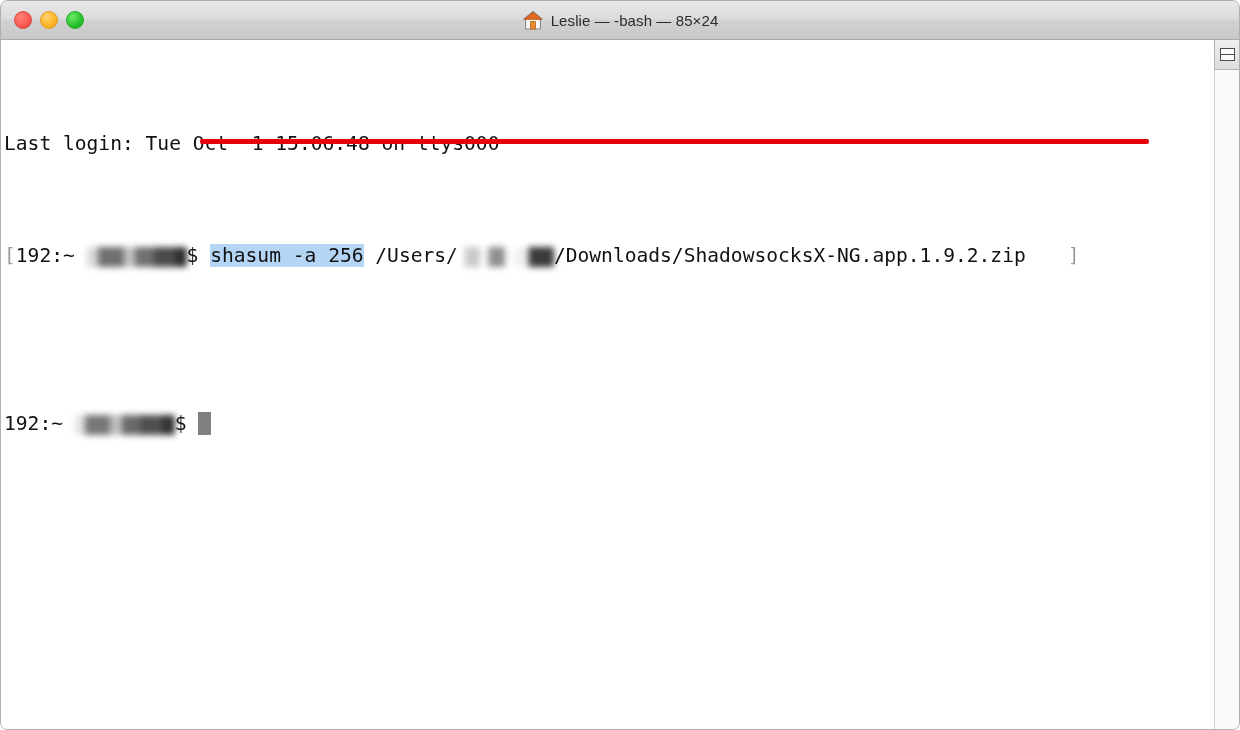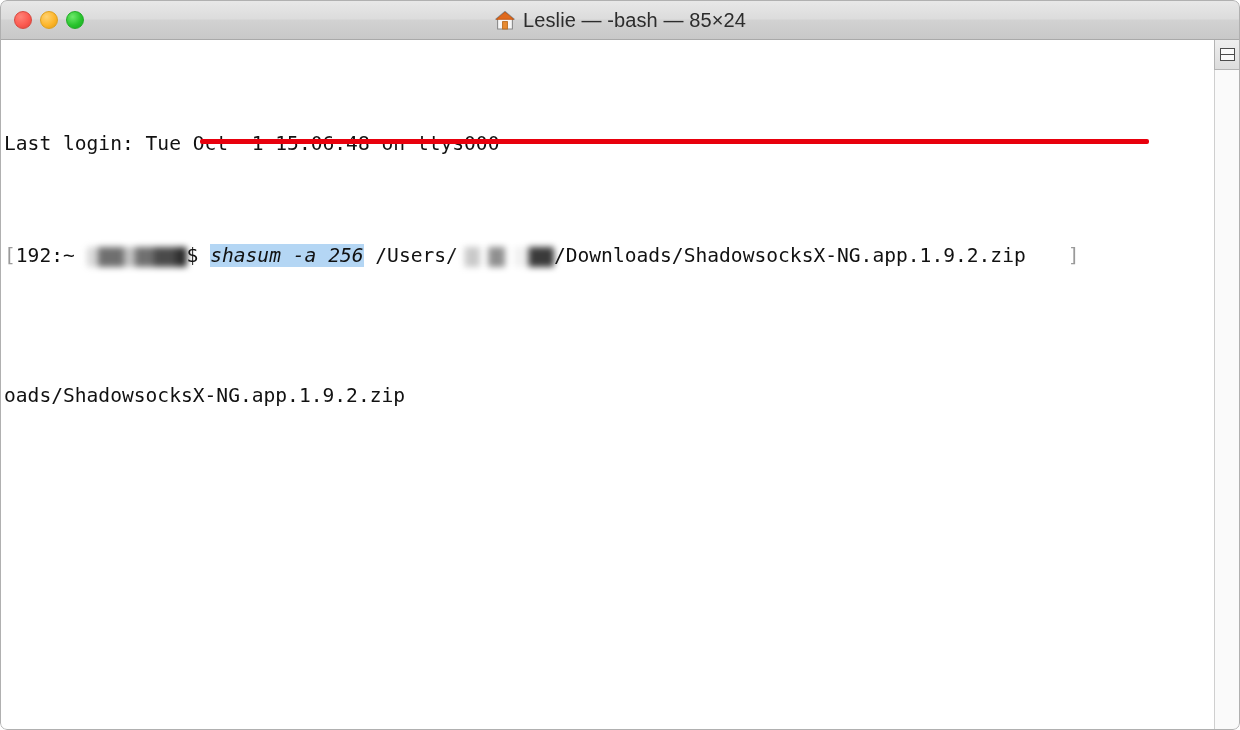--- a/index.html
+++ b/index.html
@@ -62,21 +62,21 @@
     top: 0;
     height: 40px;
     display: flex;
     align-items: center;
     justify-content: center;
     gap: 7px;
     pointer-events: none;
   }
   #title-text {
     font-family: "Liberation Sans", sans-serif;
-    font-size: 20px;
+    font-size: 15px;
     color: #2c2c2c;
     letter-spacing: 0.1px;
     white-space: nowrap;
   }
   #home-icon {
     width: 22px;
     height: 21px;
     position: relative;
     display: inline-block;
     flex: none;
@@ -109,21 +109,20 @@
 
   .line {
     height: 28px;
     white-space: pre;
     position: relative;
   }
 
   .sel {
     background: #b4d6f4;
     color: #111111;
-    font-style: italic;
   }
 
   .dim {
     color: #9a9a9a;
   }
 
   
   .redact {
     display: inline-block;
     vertical-align: -4px;
@@ -276,22 +275,22 @@
 
   <div id="body">
 
     <div id="screen">
 
       <div class="line"><span>Last login: Tue Oct  1 15:06:48 on ttys000</span></div>
 
       <div class="line"><span class="dim">[</span><span>192:~ </span><span class="redact redact-a"></span><span>$ </span><span class="sel">shasum -a 256</span><span> /Users/</span><span class="redact redact-b"></span><span>/Downloads/ShadowsocksX-NG.app.1.9.2.zip</span><span class="dim" style="margin-left:42px">]</span></div>
 
 
-      <div class="line"><span>oads/ShadowsocksX-NG.app.1.9.2.zip</span></div>
-
+
+      <div class="line"><span>192:~ </span><span class="redact redact-d"></span><span>$ </span><span class="cursor"></span></div>
 
     </div>
 
     <div id="red-underline"></div>
 
     <div id="gutter">
       <div id="split-button">
         <span id="split-icon"></span>
       </div>
     </div>

